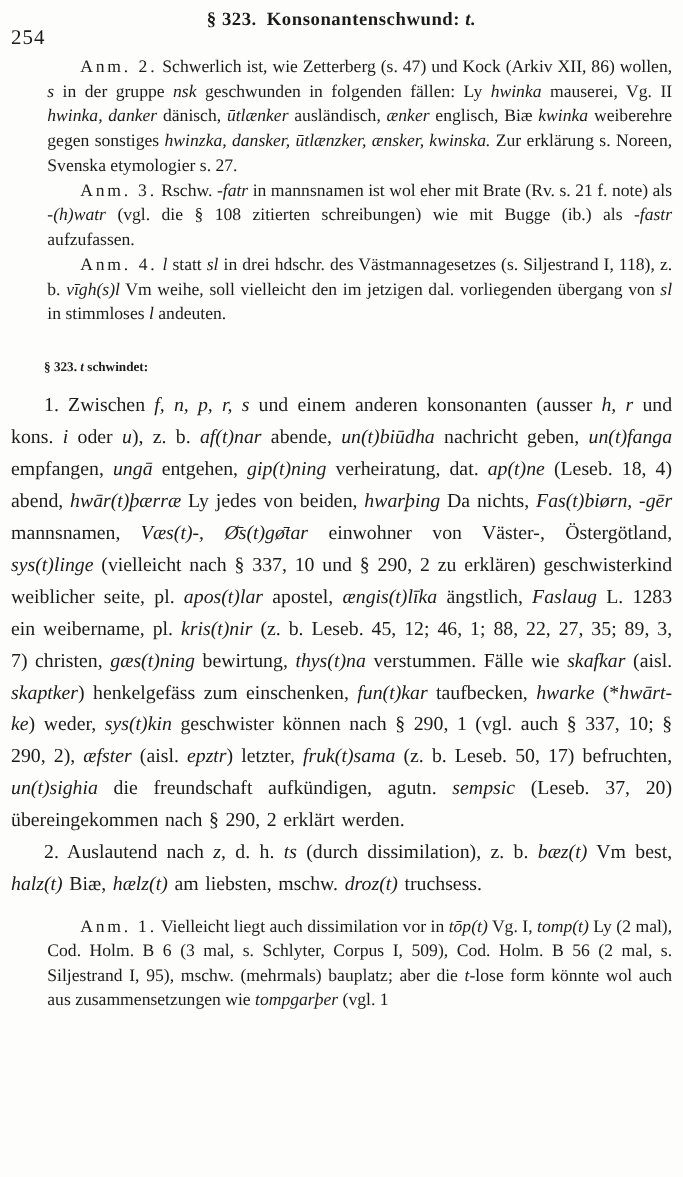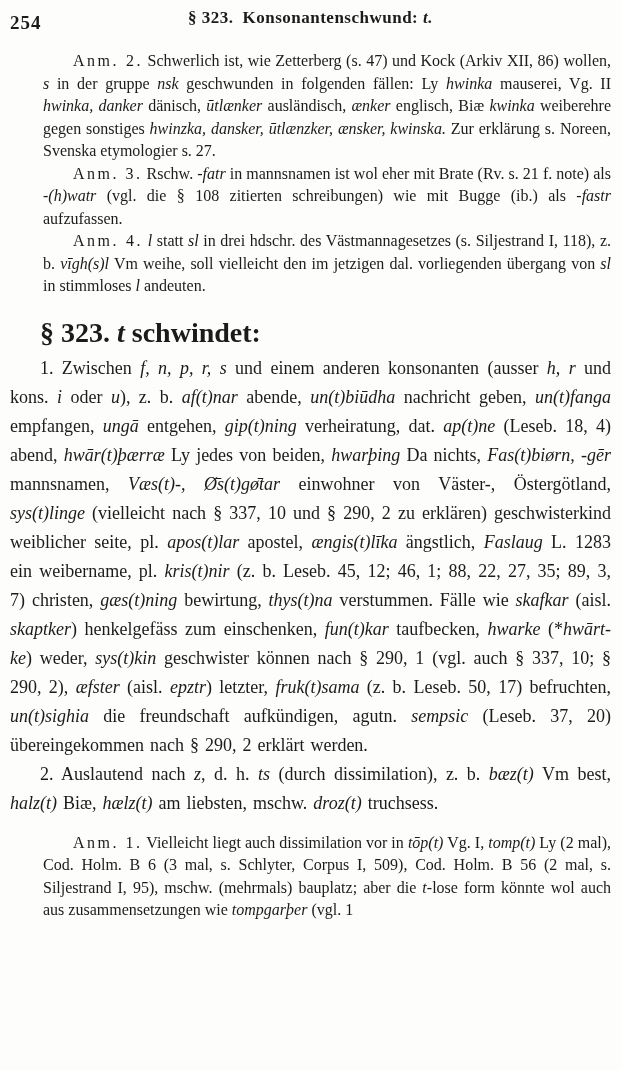--- a/index.html
+++ b/index.html
@@ -19,37 +19,37 @@
   .running-header {
     position: relative;
     height: 26px;
     text-align: center;
     font-weight: bold;
     font-size: 17px;
     letter-spacing: 0.5px;
   }
   .page-num {
     position: absolute;
-    left: 0; top: 4px;
+    left: 0; top: 16px;
     font-size: 19px;
-    font-weight: bold;
+    font-weight: normal;
     letter-spacing: 1px;
   }
   p { margin: 0; text-align: justify; }
   .small-note {
     font-size: 16px;
     line-height: 22.5px;
     text-indent: 30px;
     margin-left: 33px;
   }
   .top-annotations { margin-top: 16px; }
   .section-heading {
     margin: 22px 0 8px 0;
     padding-left: 30px;
-    font-size: 28px;
+    font-size: 12px;
     font-weight: bold;
     line-height: 26px;
   }
   .body-para {
     font-size: 18px;
     line-height: 29px;
     text-indent: 30px;
     word-spacing: 1.5px;
   }
   .bottom-annotation { margin-top: 14px; }

